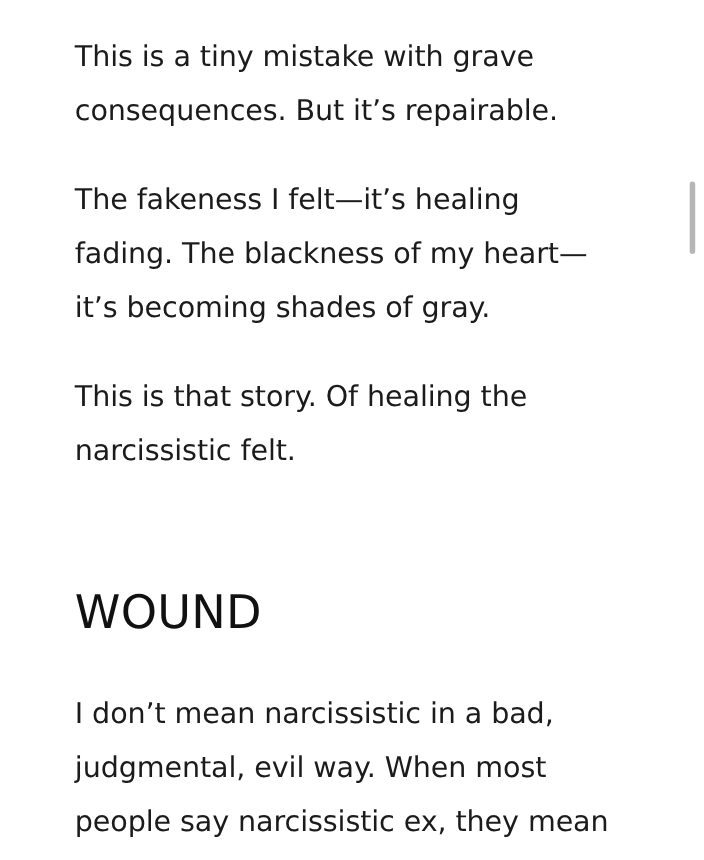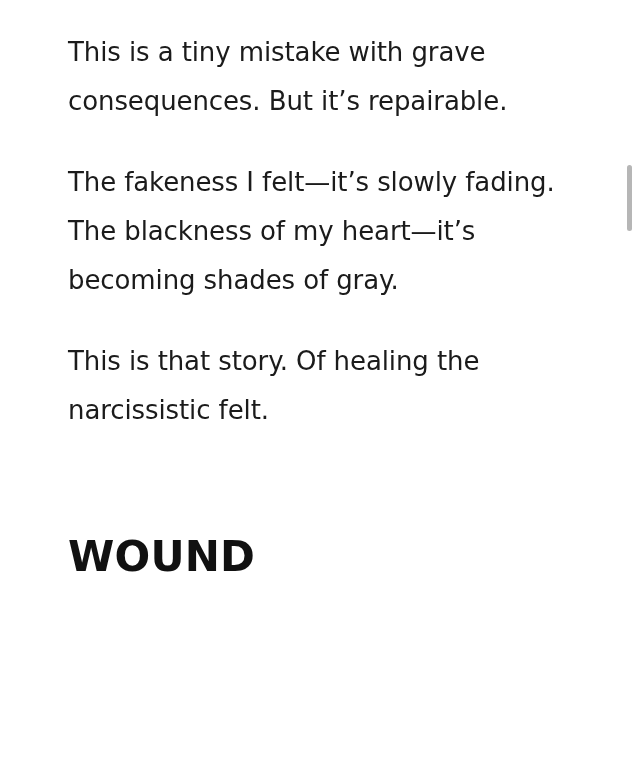--- a/index.html
+++ b/index.html
@@ -32,21 +32,21 @@
     margin: 0 0 32px 0;
     font-weight: 400;
     max-width: 510px;
   }
   .para.tight {
     margin-bottom: 30px;
   }
   .heading {
     font-size: 42px;
     line-height: 52px;
-    font-weight: 700;
+    font-weight: 400;
     color: #111111;
     letter-spacing: 0.2px;
     margin: 96px 0 42px 0;
   }
   .scrollbar-track {
     position: absolute;
     top: 0;
     right: 4px;
     width: 6px;
     height: 782px;
@@ -68,22 +68,23 @@
     width: 640px;
     height: 10px;
     background: #ffffff;
   }
 </style>
 </head>
 <body>
 
 <div class="page">
   <p class="para">This is a tiny mistake with grave consequences. But it’s repairable.</p>
-  <p class="para">The fakeness I felt—it’s slowly fading. The blackness of my heart—it’s becoming shades of gray.</p>
+  <p class="para">The fakeness I felt—it’s healing fading. The blackness of my heart—it’s becoming shades of gray.</p>
   <p class="para tight">This is that story. Of healing the narcissistic felt.</p>
   <h1 class="heading">WOUND</h1>
+  <p class="para">I don’t mean narcissistic in a bad, judgmental, evil way. When most people say narcissistic ex, they mean</p>
 </div>
 
 <div class="scrollbar-track">
   <div class="scrollbar-thumb"></div>
 </div>
 
 <div class="clip-bottom"></div>
 
 </body></html>

